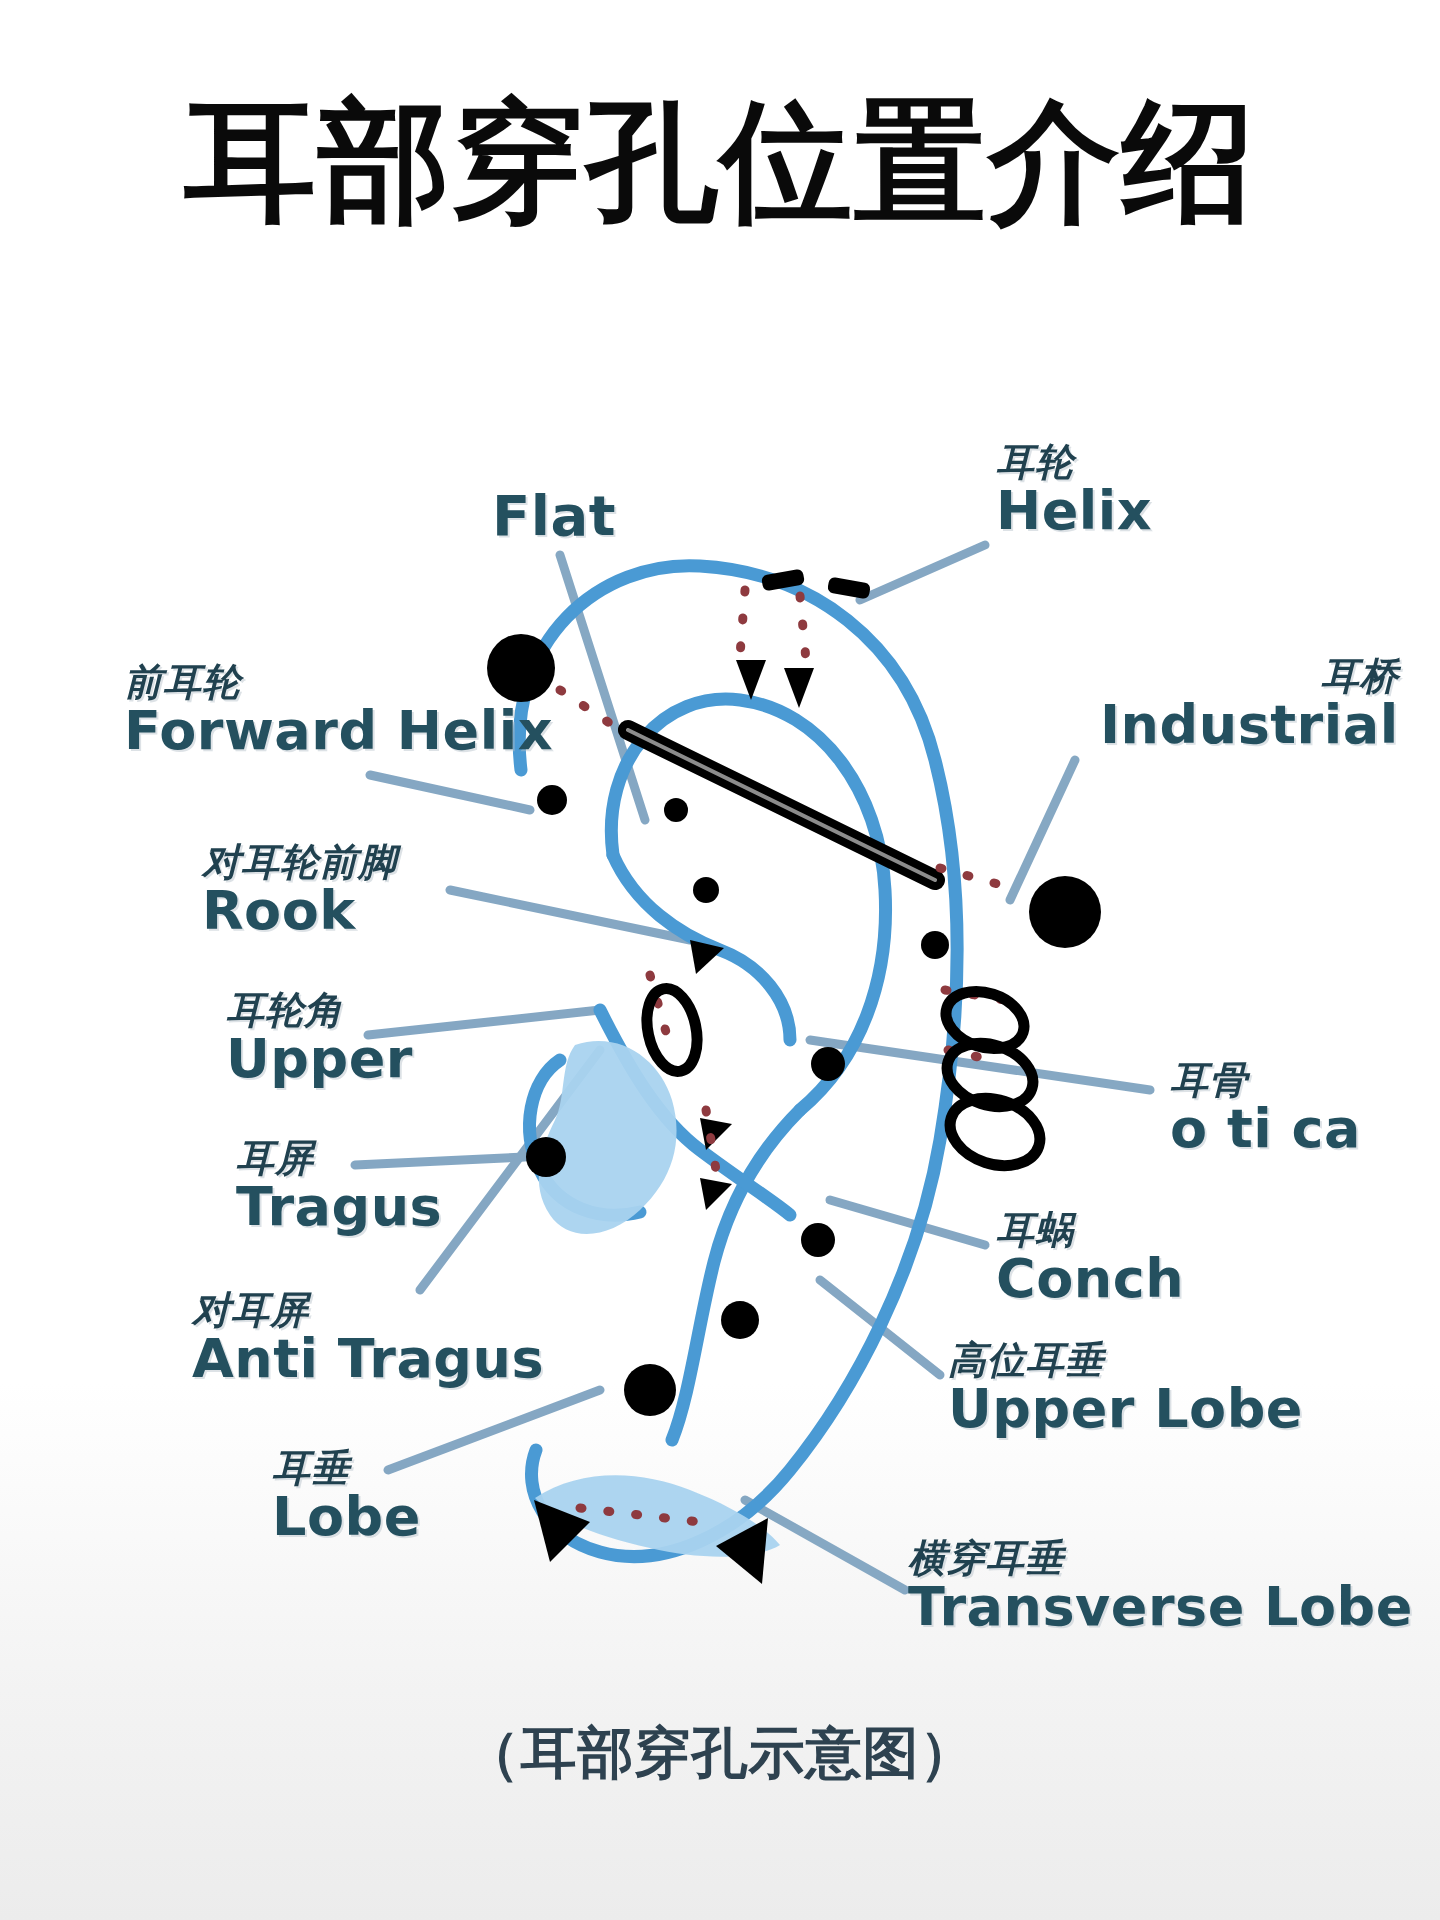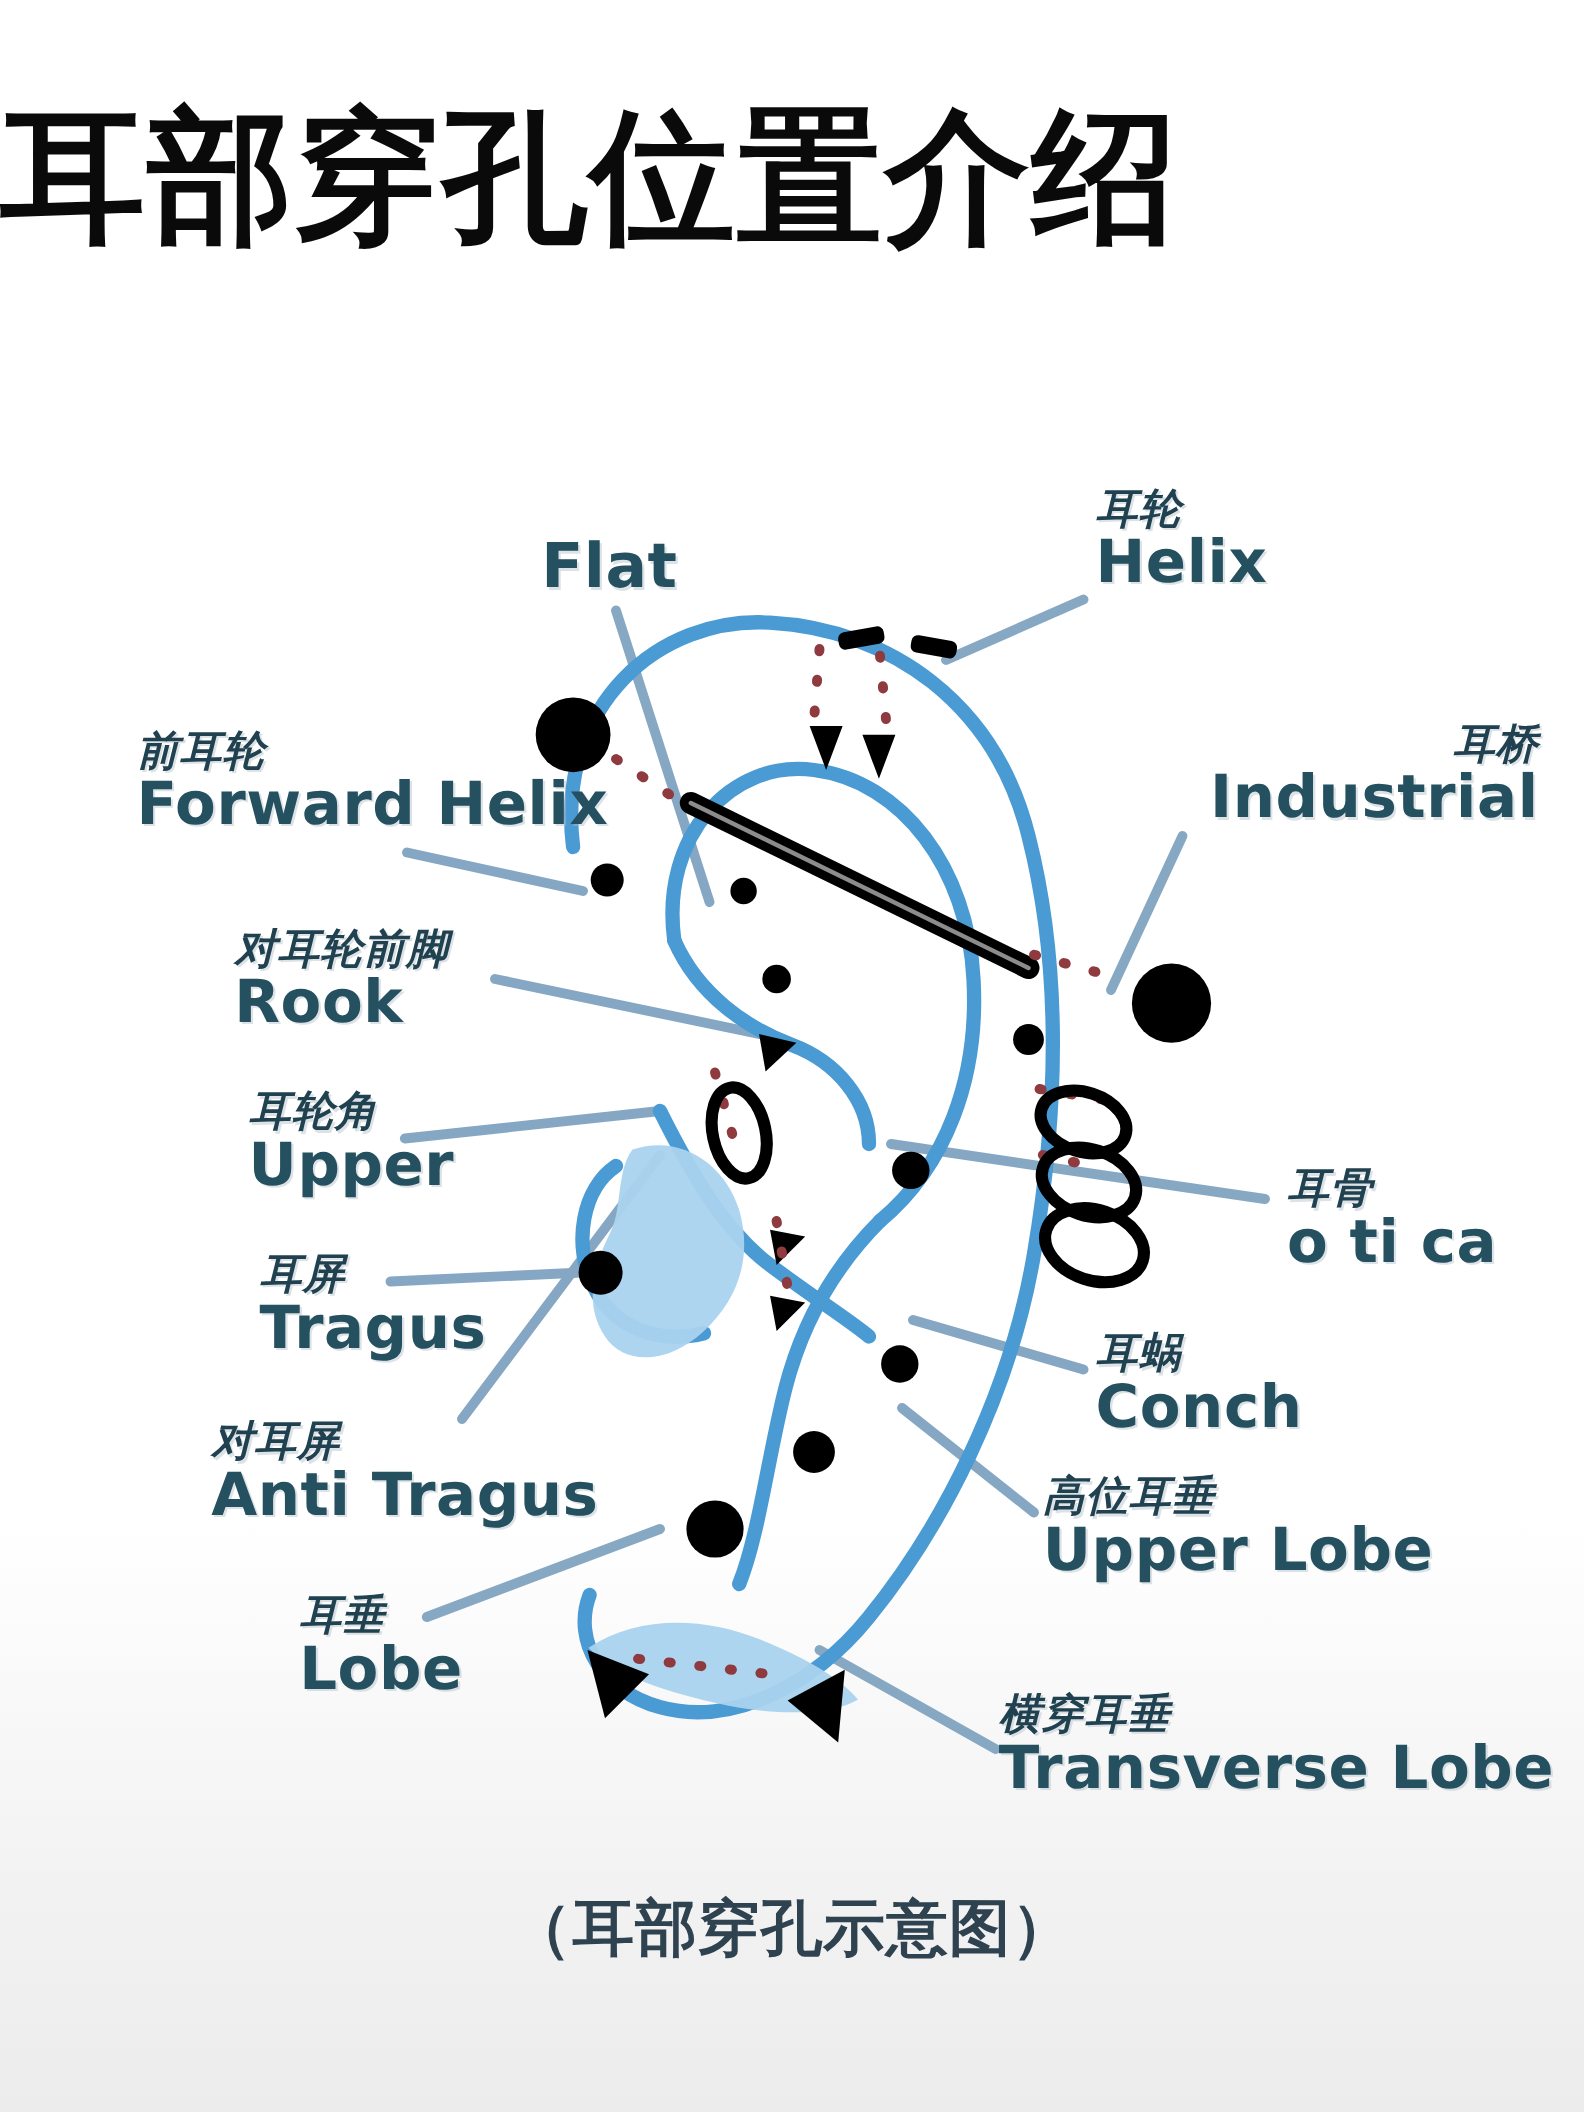--- a/index.html
+++ b/index.html
@@ -10,21 +10,21 @@
     overflow:hidden;
     position:relative;
   }
   #page{
     position:absolute;inset:0;
     background:linear-gradient(180deg,#ffffff 0%,#ffffff 72%,#f3f3f3 88%,#ececec 100%);
   }
   
   .title{
     position:absolute;left:0;right:0;top:92px;
-    text-align:left;
+    text-align:center;
     font-family:"DejaVu Sans","Liberation Sans",sans-serif;
     font-weight:700;
     font-size:132px;
     line-height:1.05;
     letter-spacing:2px;
     color:#0a0a0a;
     white-space:nowrap;
   }
   
   .caption{
@@ -206,21 +206,21 @@
   <div class="lbl" style="left:124px;top:662px;">
     <span class="cn">前耳轮</span>
     <span class="en">Forward Helix</span>
   </div>
 
   <div class="lbl" style="left:1100px;top:656px;text-align:right;">
     <span class="cn">耳桥</span>
     <span class="en">Industrial</span>
   </div>
 
-  <div class="lbl" style="left:202px;top:842px;margin-left:11px;">
+  <div class="lbl" style="left:202px;top:842px;">
     <span class="cn">对耳轮前脚</span>
     <span class="en">Rook</span>
   </div>
 
   <div class="lbl" style="left:226px;top:990px;">
     <span class="cn">耳轮角</span>
     <span class="en">Upper</span>
   </div>
 
   <div class="lbl" style="left:1170px;top:1060px;">

